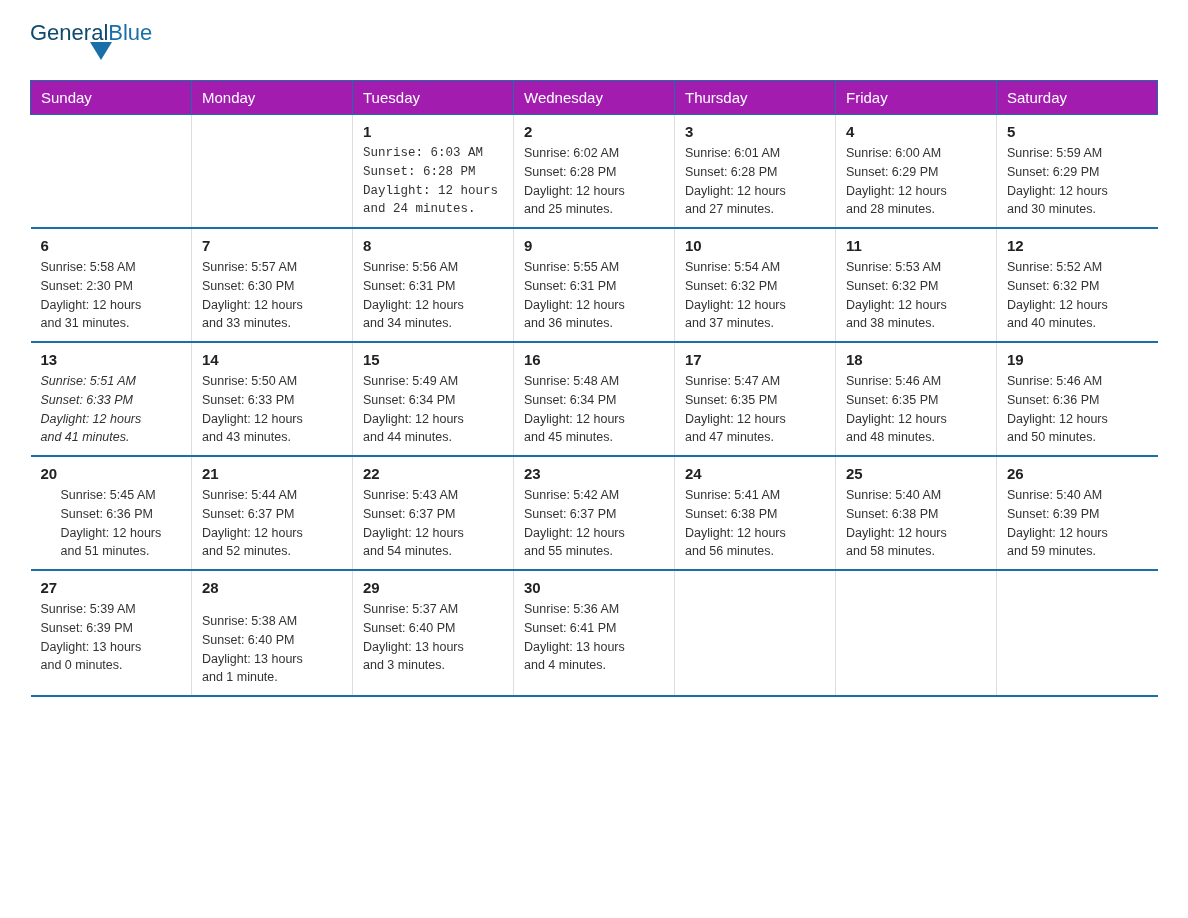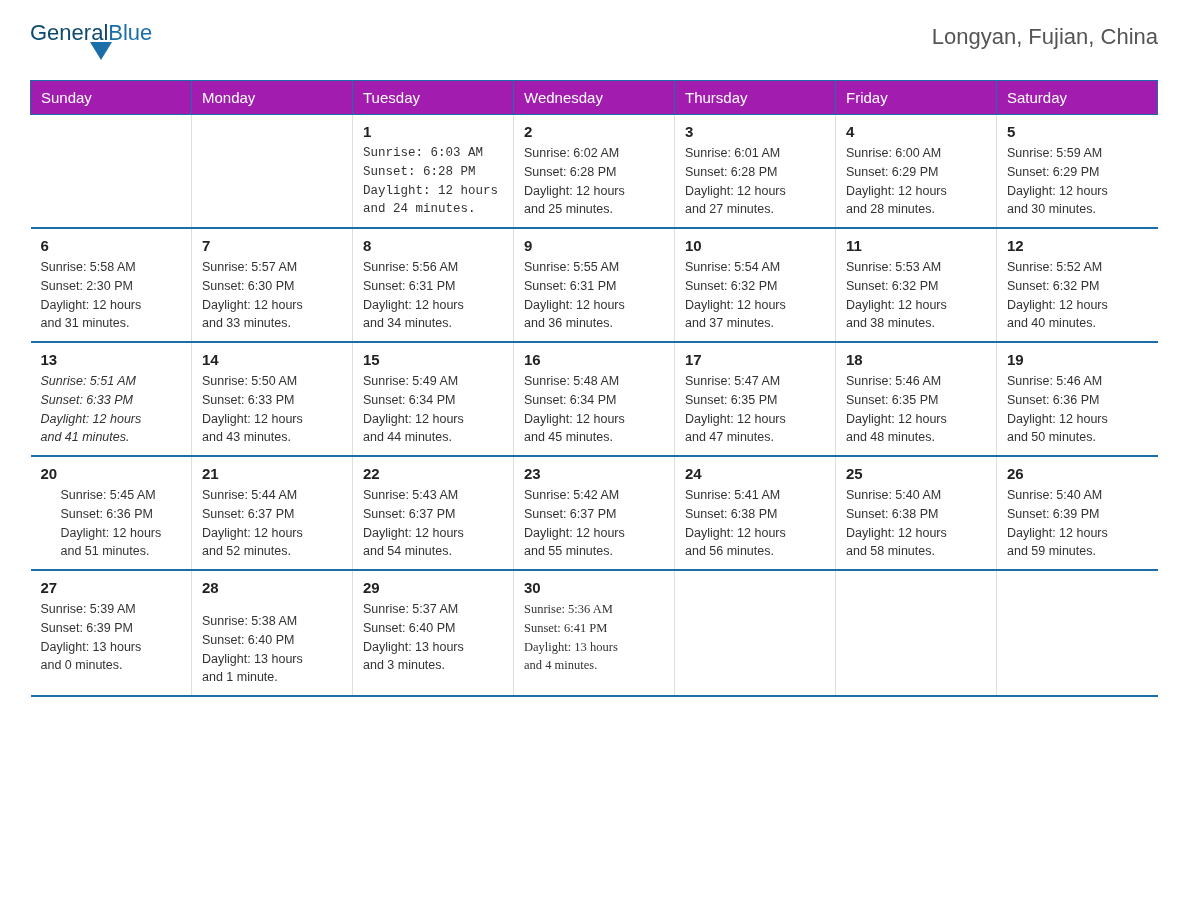--- a/index.html
+++ b/index.html
@@ -94,21 +94,20 @@
     <div style="display:flex;flex-direction:column;align-items:flex-start;">
       <span class="logo-text">
         <span>General</span><span style="color:#1a6fa8;">Blue</span>
       </span>
       <div style="display:flex;align-items:center;margin-top:-4px;margin-left:60px;">
         <div style="width:0;height:0;border-left:11px solid transparent;border-right:11px solid transparent;border-top:18px solid #1a6fa8;"></div>
       </div>
     </div>
   </div>
   <div class="title-block">
-    <h2>Longyan, Fujian, China</h2>
   </div>
 </div>
 
 <table>
   <thead>
     <tr>
     <th>Sunday</th>
         <th>Monday</th>
         <th>Tuesday</th>
         <th>Wednesday</th>
@@ -327,21 +326,21 @@
         </td>
         <td>
           <div class="day-num">29</div>
           <div class="day-info" style="white-space: pre-line;">Sunrise: 5:37 AM
 Sunset: 6:40 PM
 Daylight: 13 hours
 and 3 minutes.</div>
         </td>
         <td>
           <div class="day-num">30</div>
-          <div class="day-info" style="white-space: pre-line; font-family: Liberation Serif, serif;">Sunrise: 5:36 AM
+          <div class="day-info" style="white-space: pre-line;">Sunrise: 5:36 AM
 Sunset: 6:41 PM
 Daylight: 13 hours
 and 4 minutes.</div>
         </td>
         <td></td>
         <td></td>
         <td></td>
       </tr>
     </tbody>
 </table>

